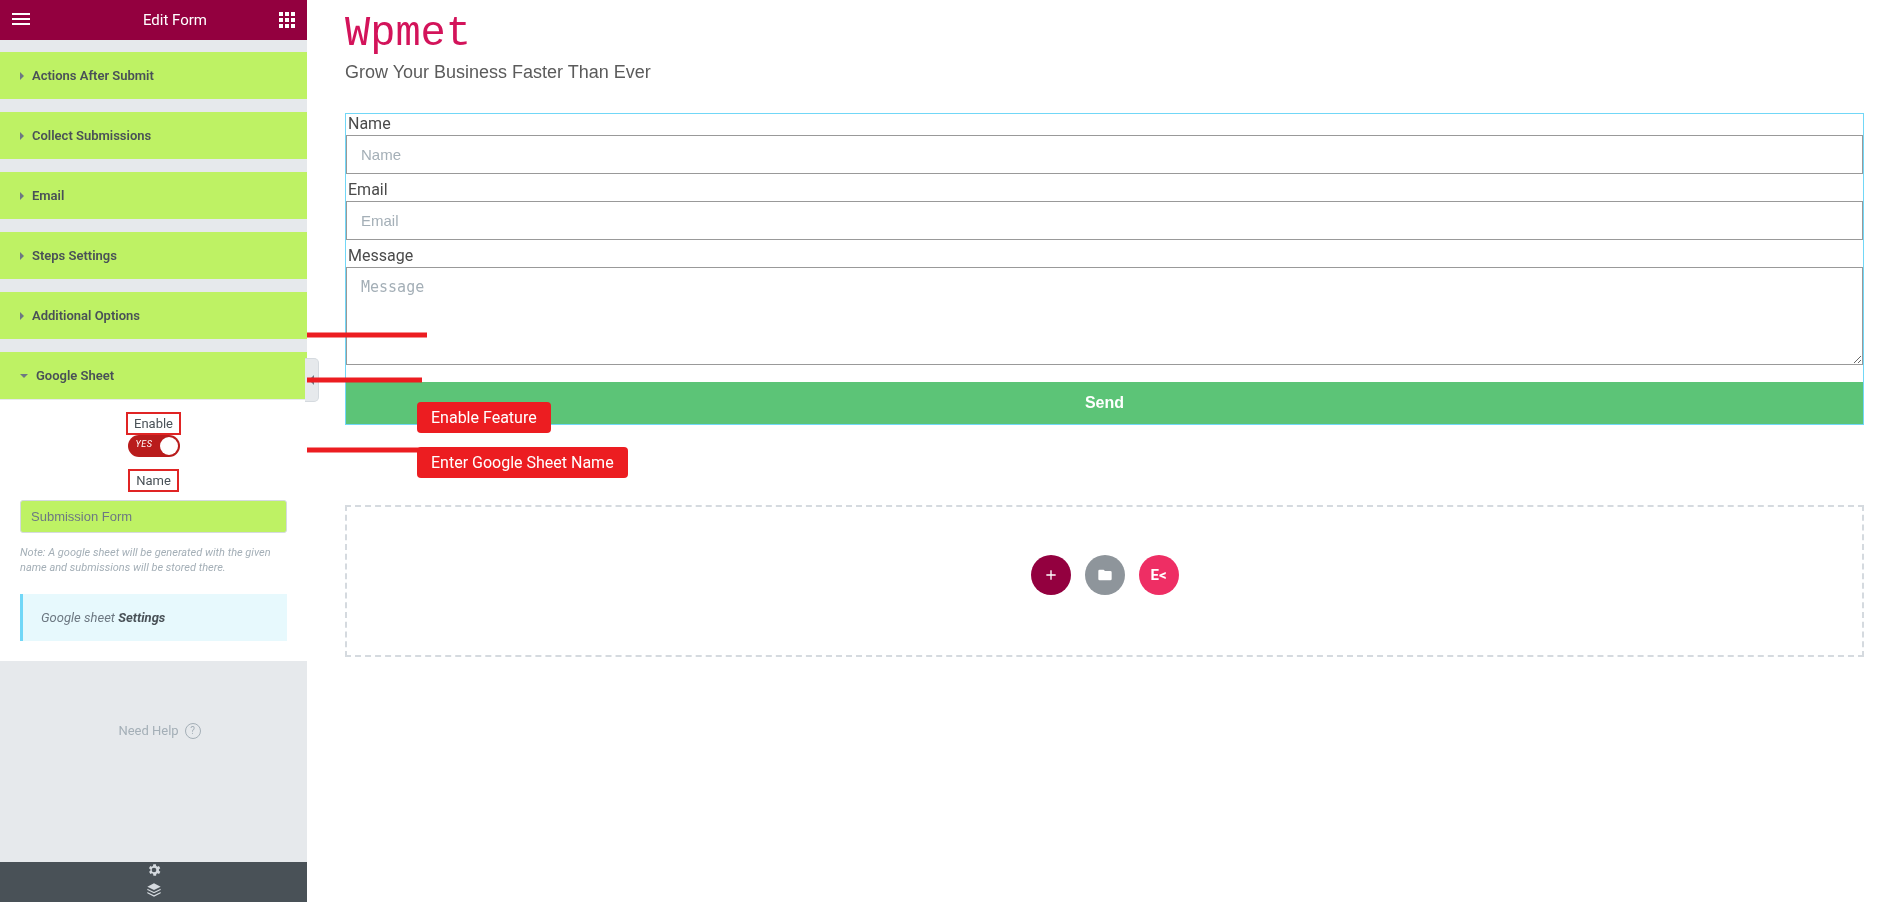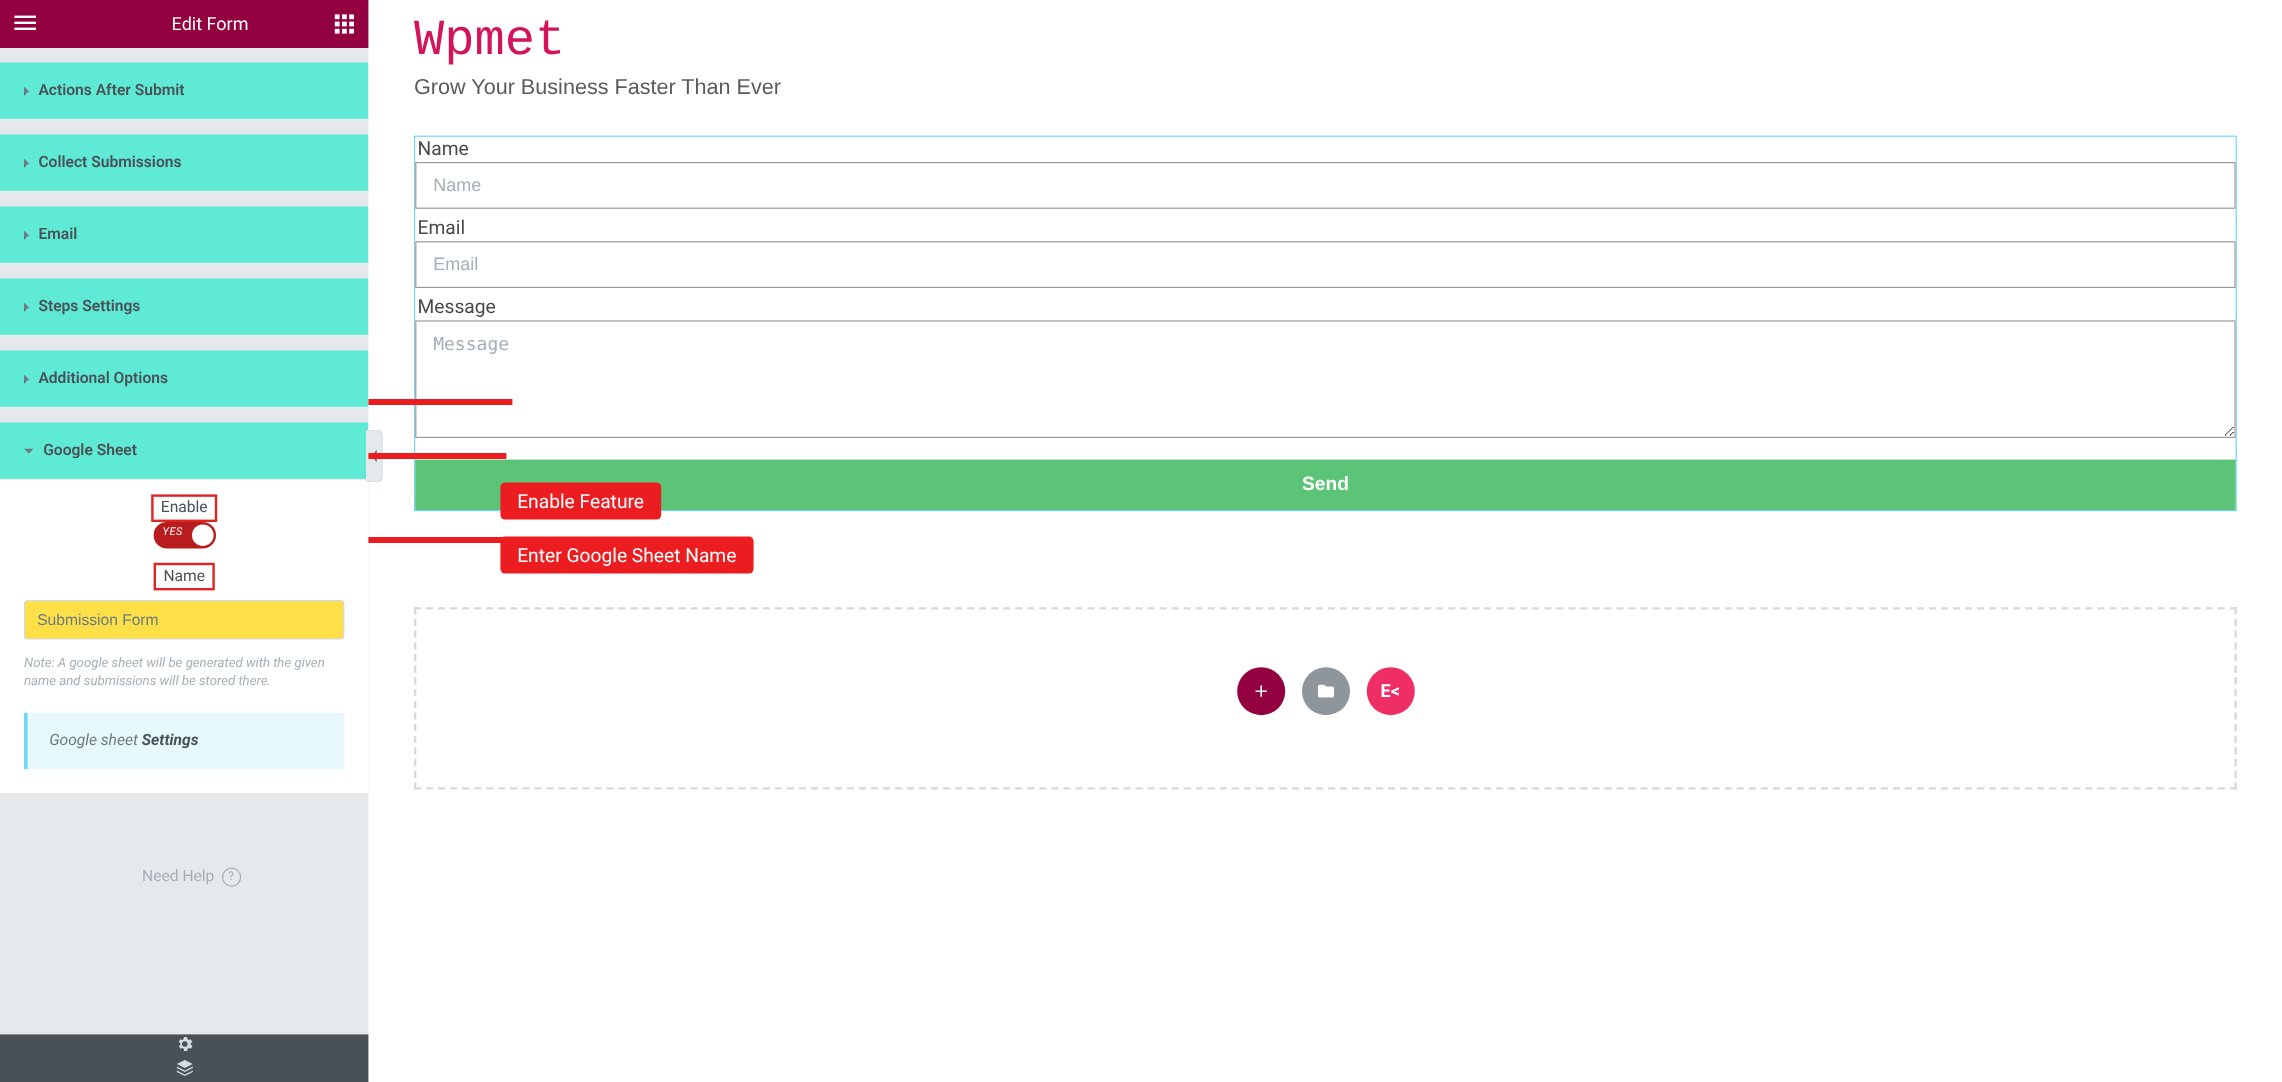--- a/index.html
+++ b/index.html
@@ -34,21 +34,21 @@
     font-size: 15px;
     padding-left: 43px;
   }
   .sb-header .hamburger { position: absolute; left: 12px; top: 10px; cursor: pointer; }
   .sb-header .apps-grid { position: absolute; right: 12px; top: 12px; cursor: pointer; }
   .hamburger-bar { width: 18px; height: 2px; background: #fff; margin: 3px 0; }
   .apps-grid { width: 16px; height: 16px; display: flex; flex-wrap: wrap; gap: 2px; }
   .apps-grid span { width: 4px; height: 4px; background: #fff; }
   .sb-body { flex: 1; overflow: auto; }
   .panel {
-    background: #5eead4;
+    background: #bef264;
     border: 0;
     border-bottom: 1px solid #e6e9ec;
     padding: 16px 20px;
     font-size: 13px;
     font-weight: 600;
     color: #495157;
     display: flex;
     align-items: center;
     gap: 8px;
     cursor: pointer;
@@ -63,21 +63,21 @@
   .control-row { display: flex; justify-content: space-between; align-items: center; padding: 12px 0 0 0; flex-direction: column; }
   .label-box { border: 2px solid #e02424; padding: 2px 6px; font-size: 13px; color: #495157; }
   .toggle {
     width: 52px; height: 22px; border-radius: 11px; background: #b91c1c; position: relative; font-style: italic;
   }
   .toggle-knob {
     position: absolute; right: 2px; top: 2px; width: 18px; height: 18px; border-radius: 50%; background: #fff;
   }
   .toggle-text { position: absolute; left: 8px; top: 4px; font-size: 9px; color: #fff; letter-spacing: 0.5px; }
   .text-input {
-    width: 100%; margin-top: 8px; padding: 8px 10px; border: 1px solid #d5dadf; border-radius: 3px; font-size: 13px; color: #6d7882; background: #fde047;
+    width: 100%; margin-top: 8px; padding: 8px 10px; border: 1px solid #d5dadf; border-radius: 3px; font-size: 13px; color: #6d7882; background: #bef264;
   }
   .note { font-size: 11px; font-style: italic; color: #a4afb7; margin-top: 12px; line-height: 1.4; }
   .settings-box {
     margin-top: 18px; padding: 16px 18px; border-left: 3px solid #71d7f7; background: #e7f9fd;
   }
   .settings-box span:first-child { font-style: italic; color: #6d7882; }
   .settings-box span:last-child { font-weight: 700; font-style: italic; color: #495157; }
   .help { text-align: center; color: #a4afb7; font-size: 13px; padding: 22px 0; display: flex; align-items: center; justify-content: center; gap: 6px; margin-left: 12px; }
   .help-q {
     width: 16px; height: 16px; border: 1px solid #a4afb7; border-radius: 50%; display: inline-flex; align-items: center; justify-content: center; font-size: 10px; color: #a4afb7;

